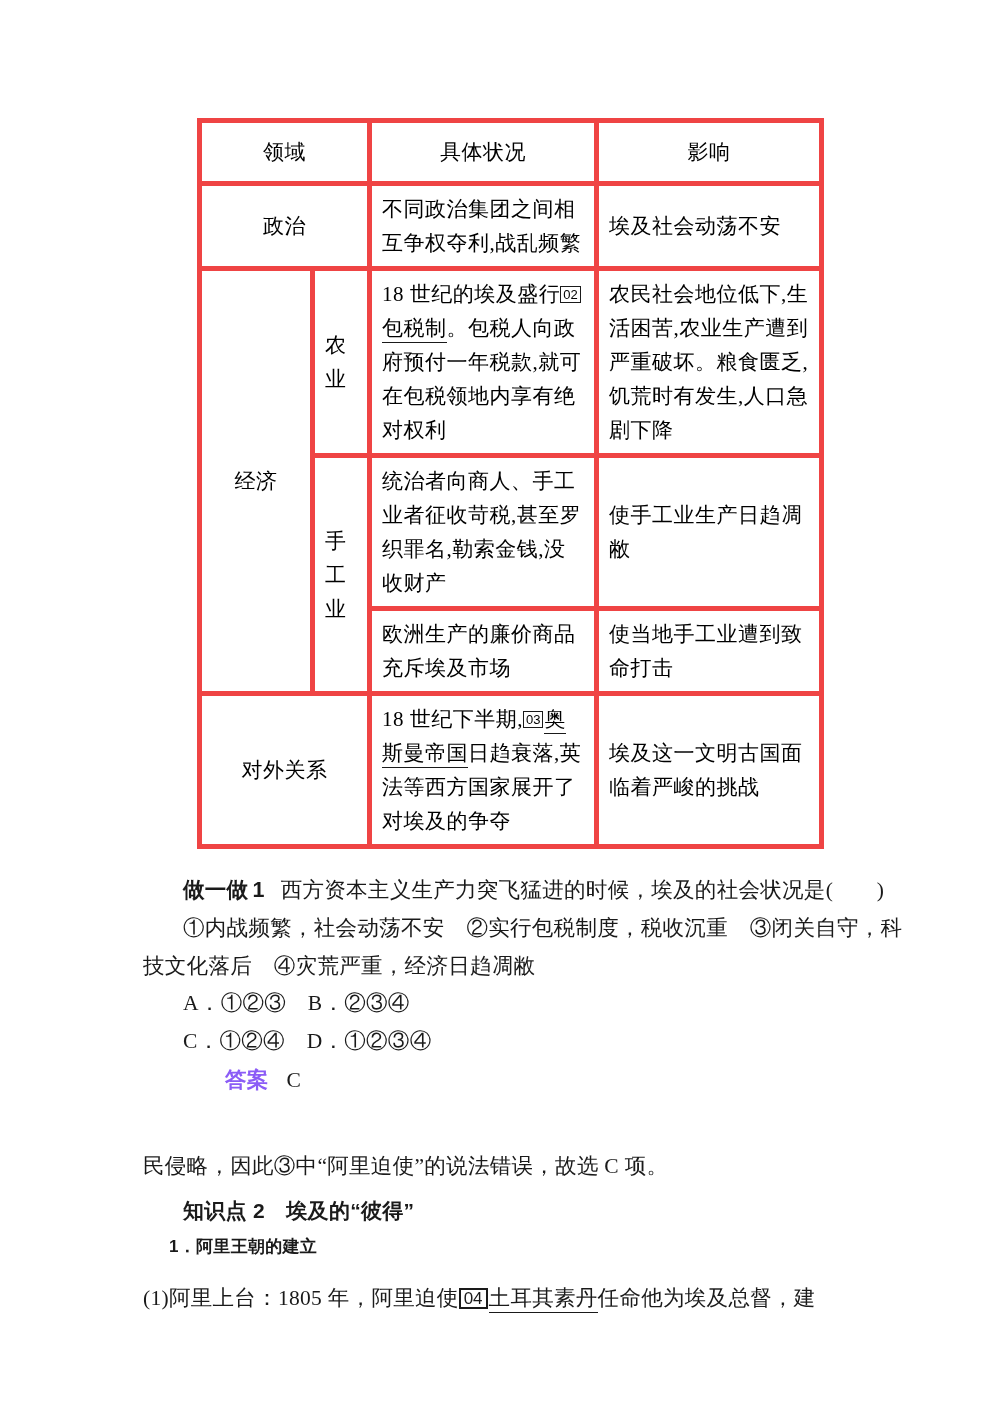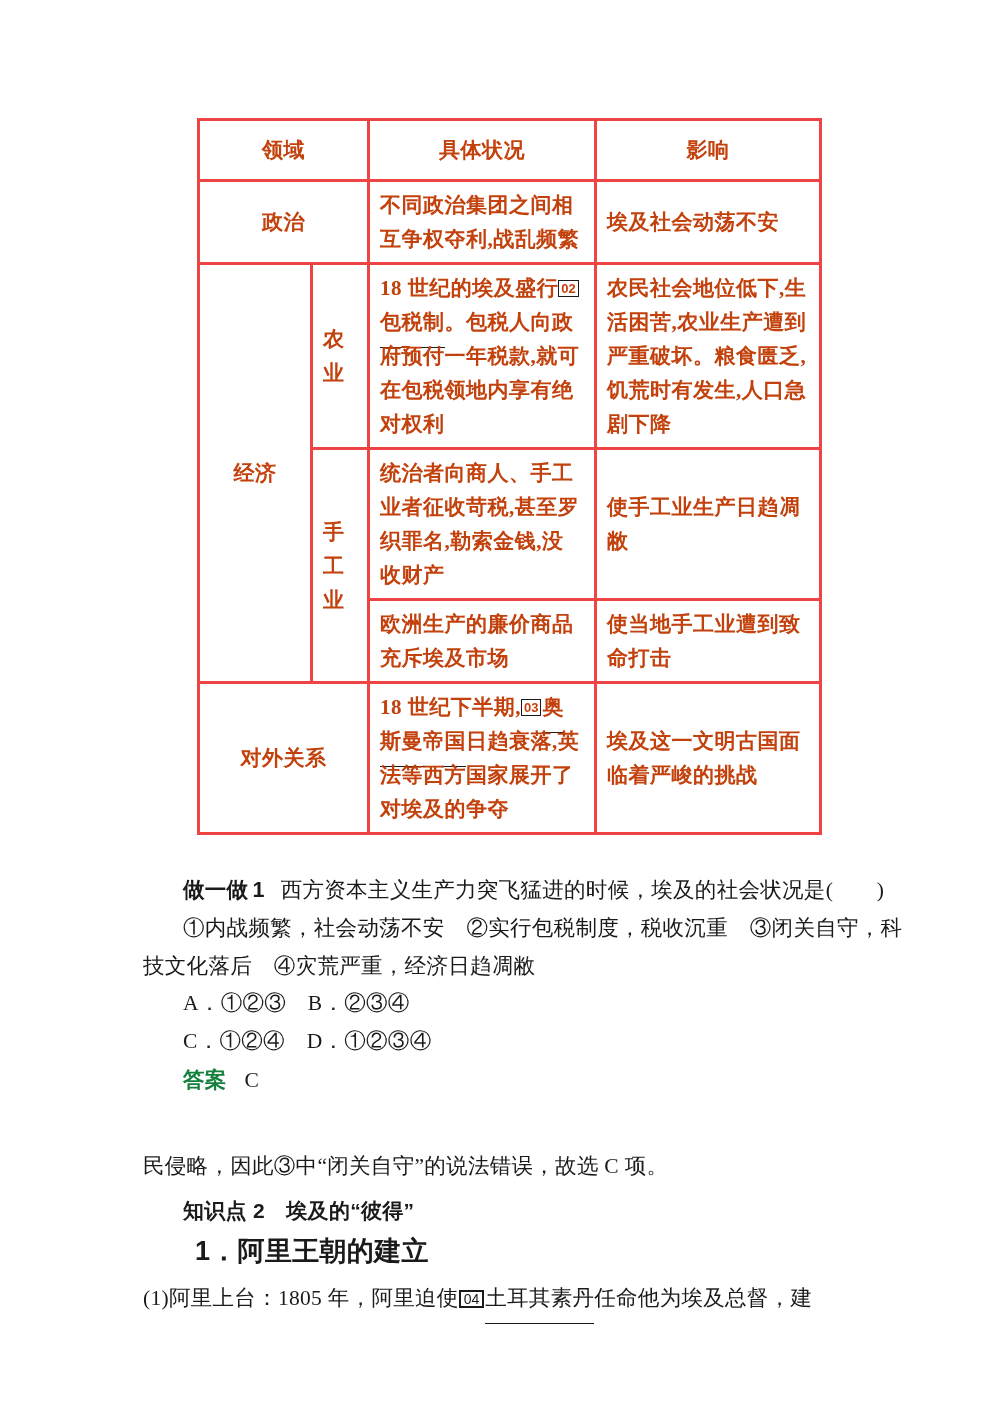--- a/index.html
+++ b/index.html
@@ -31,27 +31,27 @@
     width: 566px;
   }
   table.status-table {
     border-collapse: collapse;
     width: 566px;
     table-layout: fixed;
     border: 1px solid #b9b9b9;
   }
   table.status-table td,
   table.status-table th {
-    border: 3px solid #ef4444;
+    border: 5px solid #ef4444;
     vertical-align: middle;
     padding: 6px 10px;
-    font-weight: bold;
+    font-weight: normal;
     font-size: 21px;
     line-height: 1.62;
-    color: #c2410c;
+    color: #000000;
     letter-spacing: 0.5px;
   }
   .col-domain   { width: 113px; }
   .col-sub      { width: 57px; }
   .col-detail   { width: 227px; }
   .col-effect   { width: 225px; }
 
   .hdr td {
     text-align: center;
     height: 46px;
@@ -72,40 +72,40 @@
     border: 1.5px solid #1a1a1a;
     font-family: "Liberation Sans", sans-serif;
     font-size: 13px;
     line-height: 1;
     padding: 1px 2px;
     vertical-align: 2px;
     margin-right: 1px;
     letter-spacing: 0;
   }
   .marker.big {
-    font-size: 14px;
+    font-size: 17px;
     padding: 0 3px;
     border-width: 2px;
     vertical-align: 1px;
   }
   .uline {
     border-bottom: 1.5px solid #1a1a1a;
-    padding-bottom: 13px;
+    padding-bottom: 2px;
   }
 
   
   .txt {
     position: absolute;
     font-size: 21.5px;
     line-height: 1.0;
     color: #1a1a1a;
     letter-spacing: 0.3px;
     white-space: nowrap;
   }
-  .red  { color: #15803d; font-weight: bold; }
+  .red  { color: #8b5cf6; font-weight: bold; margin-left: 42px; }
   .hei  {
     font-family: "Liberation Sans", sans-serif;
     font-weight: bold;
   }
 </style>
 </head>
 <body>
 
 <div class="page">
 
@@ -165,22 +165,22 @@
   <div class="txt" style="left:143px; top:956px;">技文化落后　④灾荒严重，经济日趋凋敝</div>
   <div class="txt" style="left:183px; top:918px;">①内战频繁，社会动荡不安　②实行包税制度，税收沉重　③闭关自守，科</div>
 
   <div class="txt" style="left:183px; top:993px;">A．①②③　B．②③④</div>
   <div class="txt" style="left:183px; top:1031px;">C．①②④　D．①②③④</div>
 
   <div class="txt" style="left:183px; top:1070px;">
     <span class="red hei">答案</span><span style="padding-left:18px;">C</span>
   </div>
 
-  <div class="txt" style="left:143px; top:1156px;">民侵略，因此③中“闭关自守”的说法错误，故选 C 项。</div>
+  <div class="txt" style="left:143px; top:1156px;">民侵略，因此③中“阿里迫使”的说法错误，故选 C 项。</div>
 
   <div class="txt hei" style="left:183px; top:1200px; font-size:21px;">知识点 2　埃及的“彼得”</div>
-  <div class="txt hei" style="left:195px; top:1238px; font-size:27px;">1．阿里王朝的建立</div>
+  <div class="txt hei" style="left:169px; top:1238px; font-size:17px;">1．阿里王朝的建立</div>
 
   <div class="txt" style="left:143px; top:1288px;">
     <span>(1)阿里上台：1805 年，阿里迫使</span><span class="marker big">04</span><span class="uline">土耳其素丹</span><span>任命他为埃及总督，建</span>
   </div>
 
 </div>
 
 </body></html>

